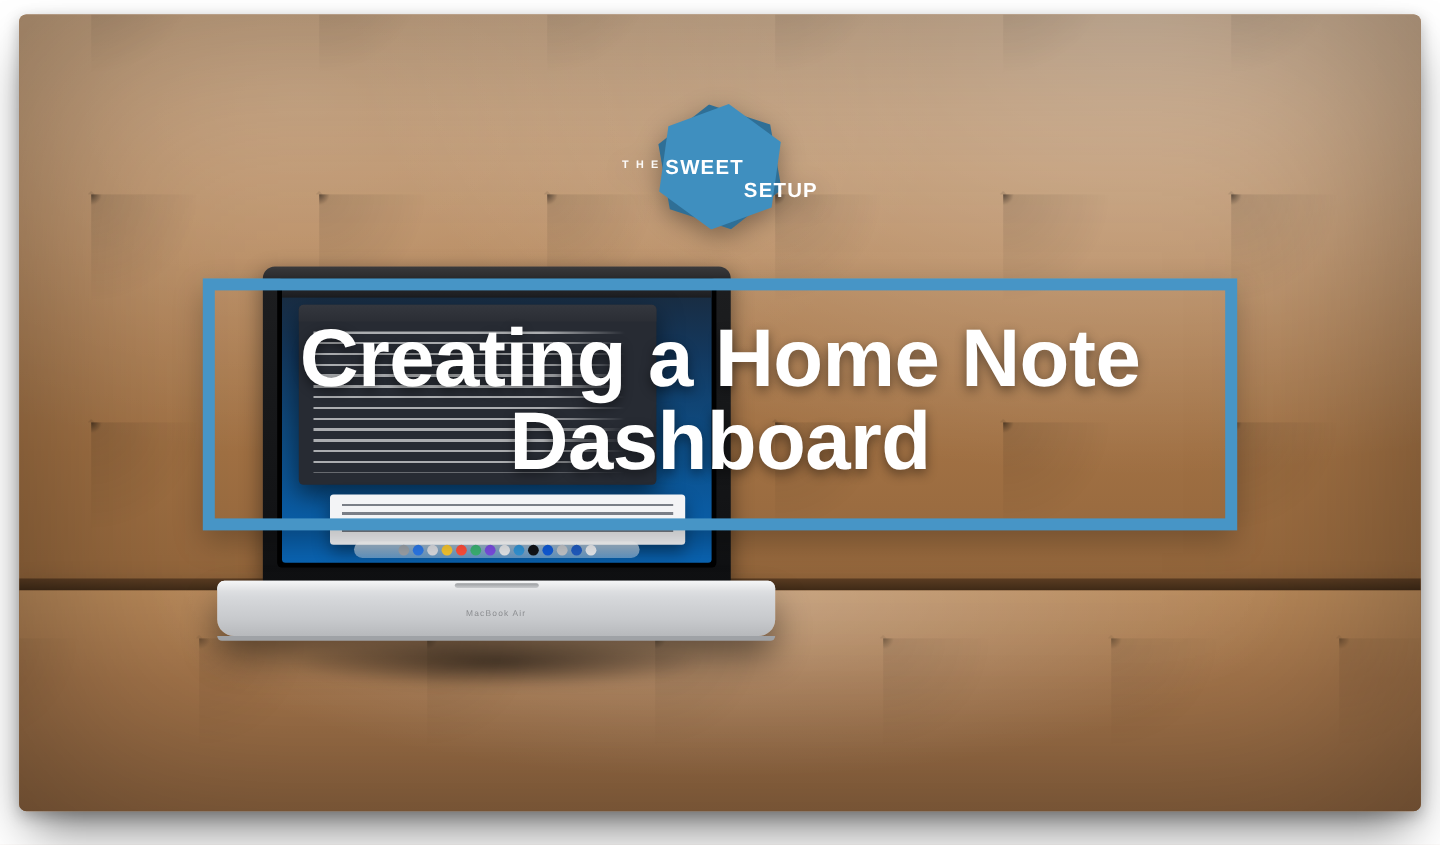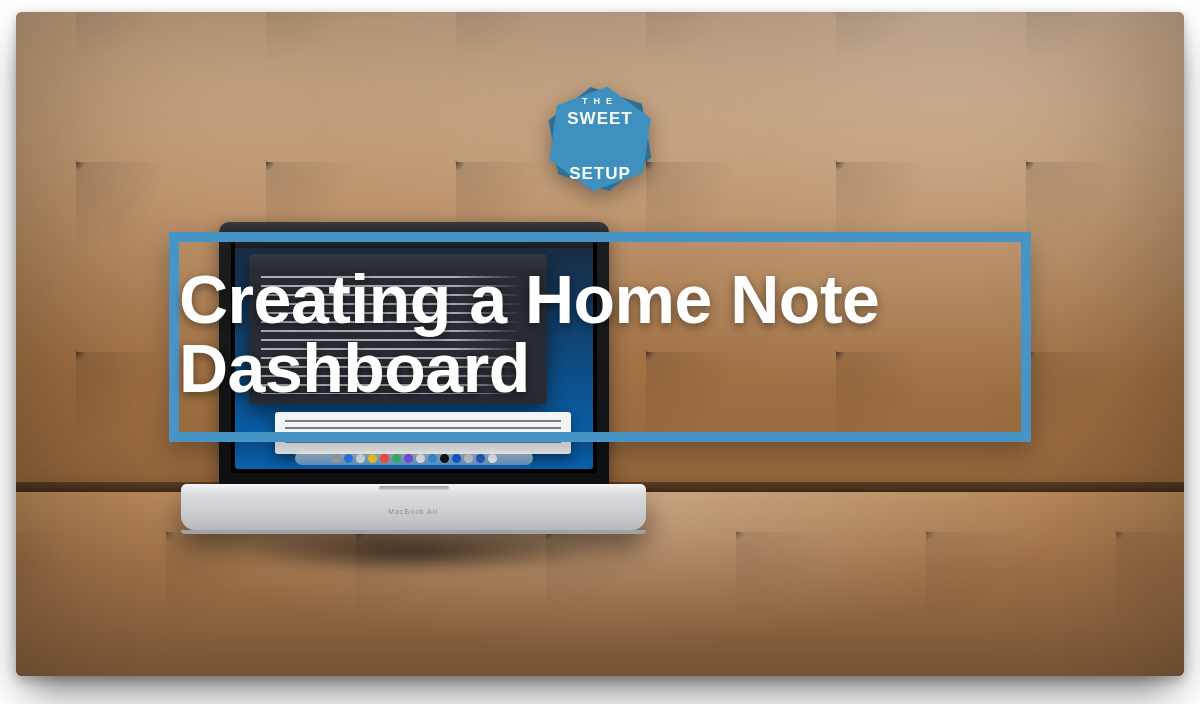--- a/index.html
+++ b/index.html
@@ -134,37 +134,37 @@
     width:110px; height:110px;
     filter: drop-shadow(0 6px 10px rgba(0,0,0,0.35));
   }
   .hex {
     position:absolute; inset:0;
     clip-path: polygon(50% 2%, 93% 25%, 93% 75%, 50% 98%, 7% 75%, 7% 25%);
   }
   .hex.front{ background:#3f8fbf; transform:rotate(8deg); }
   .hex.back { background:#2f6f96; transform:rotate(-10deg); }
   .badge-text{
-    position:absolute; inset:0; display:flex; flex-direction:column;
+    position:absolute; inset:0; display:flex; flex-direction:row;
     align-items:center; justify-content:center; transform:rotate(0deg);
     color:#fff; font-weight:700; line-height:1;
   }
   .badge-text .l1{ font-size:9px; letter-spacing:6px; margin-bottom:4px; opacity:.95;}
   .badge-text .l2{ font-size:17px; letter-spacing:1px;}
   .badge-text .l3{ font-size:17px; letter-spacing:1px;margin-top:38px;}
 
   
   .title-frame{
     position:absolute; left:153px; top:220px; width:862px; height:210px;
     border:10px solid #4795c6;
     box-shadow: 0 10px 24px rgba(0,0,0,0.25);
   }
   .title{
     position:absolute; left:50%; top:50%; transform:translate(-50%,-52%);
-    width:100%; text-align:left; color:#fff;
+    width:100%; text-align:center; color:#fff;
     font-weight:800; font-size:68px; line-height:1.02; letter-spacing:-0.5px;
     text-shadow: 0 3px 10px rgba(0,0,0,0.45);
     white-space:pre-line;
   }
 </style>
 </head>
 <body>
 
 <div class="card">
 

